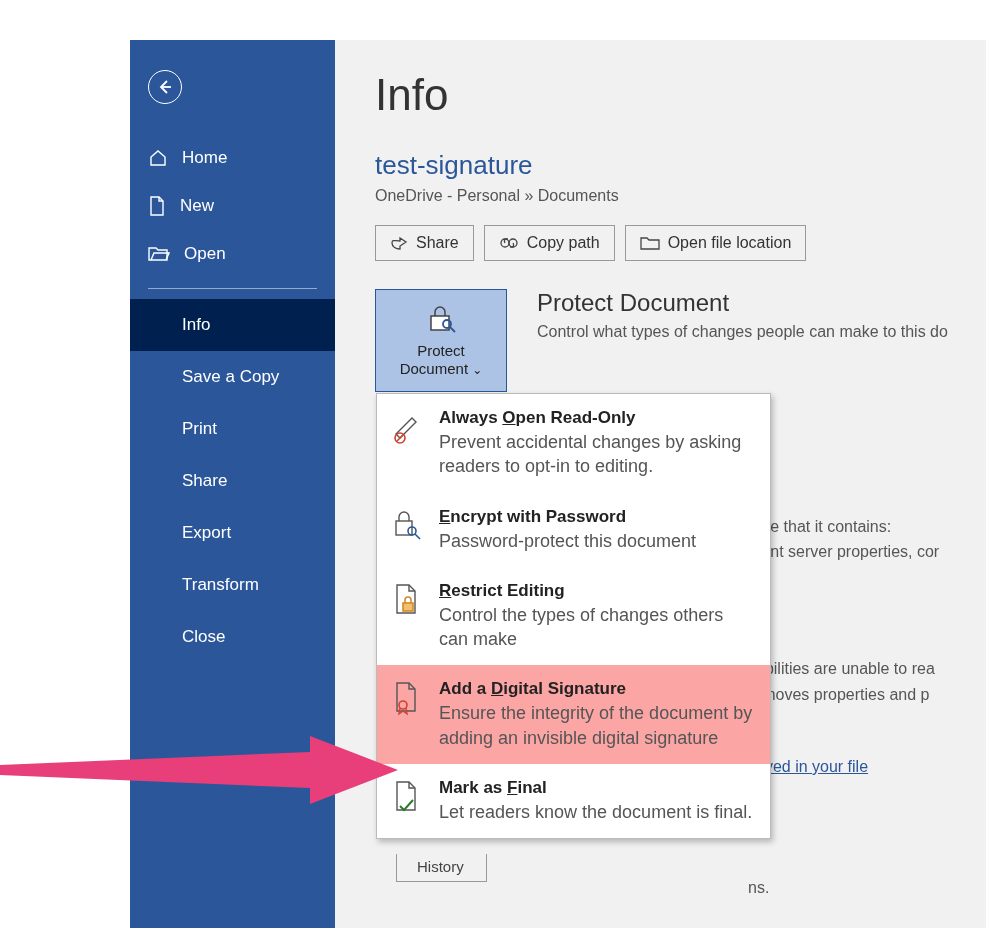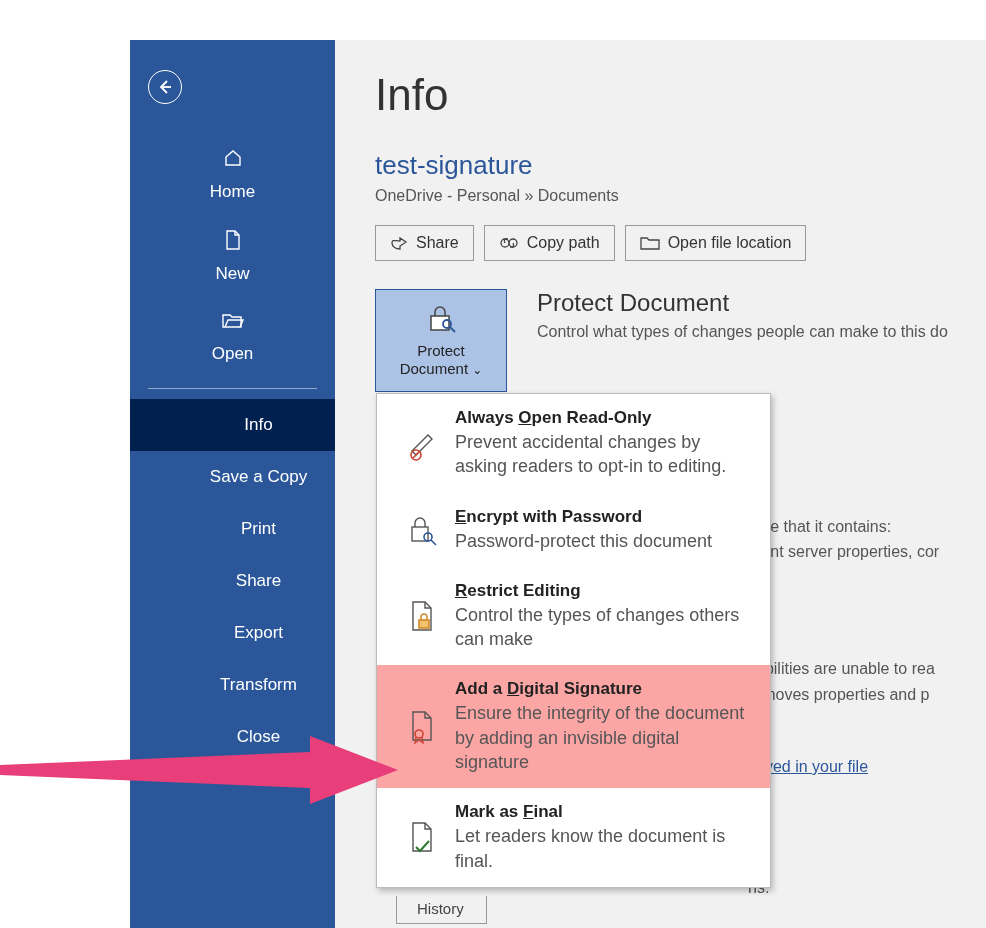--- a/index.html
+++ b/index.html
@@ -37,21 +37,20 @@
     margin-bottom: 30px;
     cursor:pointer;
   }
   .side-group { padding: 0 18px; }
   .side-item {
     display:flex; align-items:center;
     gap: 14px;
     padding: 14px 0;
     cursor:pointer;
     font-size: 17px;
-    flex-direction: column;
   }
   .side-divider {
     border-top:1px solid rgba(255,255,255,0.5);
     margin: 10px 18px 6px 18px;
   }
   .side-list { padding-top: 4px; }
   .side-list .side-item {
     padding: 16px 0 16px 52px;
     font-size: 17px;
   }
@@ -131,42 +130,42 @@
     top: 103px; left: 0;
     width: 395px;
     background:#fff;
     border:1px solid #bbb;
     box-shadow: 2px 3px 6px rgba(0,0,0,0.25);
     z-index: 5;
   }
   .dd-item {
     display:flex;
     gap: 16px;
-    padding: 14px 16px 14px 30px;
-    cursor:pointer;
-    align-items:center;
+    padding: 14px 16px 14px 14px;
+    cursor:pointer;
+    align-items:flex-start;
   }
   .dd-item.highlight { background:#fca5a5; }
   .dd-icon { width:32px; flex-shrink:0; display:flex;justify-content:center; padding-top:2px;}
   .dd-text { flex:1; }
   .dd-title { font-size:17px; font-weight:600; color:#222; margin-bottom:2px; }
   .dd-title u { text-decoration: underline; }
   .dd-desc { font-size:18px; color:#555; line-height:1.35; }
   
   .bg-text {
     position:absolute;
     font-size:16px;
     color:#555;
     white-space:nowrap;
     z-index:1;
   }
   .bg-link { color:#2b579a; text-decoration: underline; cursor:pointer;}
   .history-stub {
     position:absolute;
-    left:396px; top:896px;
+    left:396px; top:854px;
     border:1px solid #999;
     border-top:none;
     background:#f1f1f1;
     padding: 4px 22px 6px 20px;
     font-size:15px;
     color:#444;
     font-family: "Segoe UI", Arial, sans-serif;
   }
   
   .arrow {

